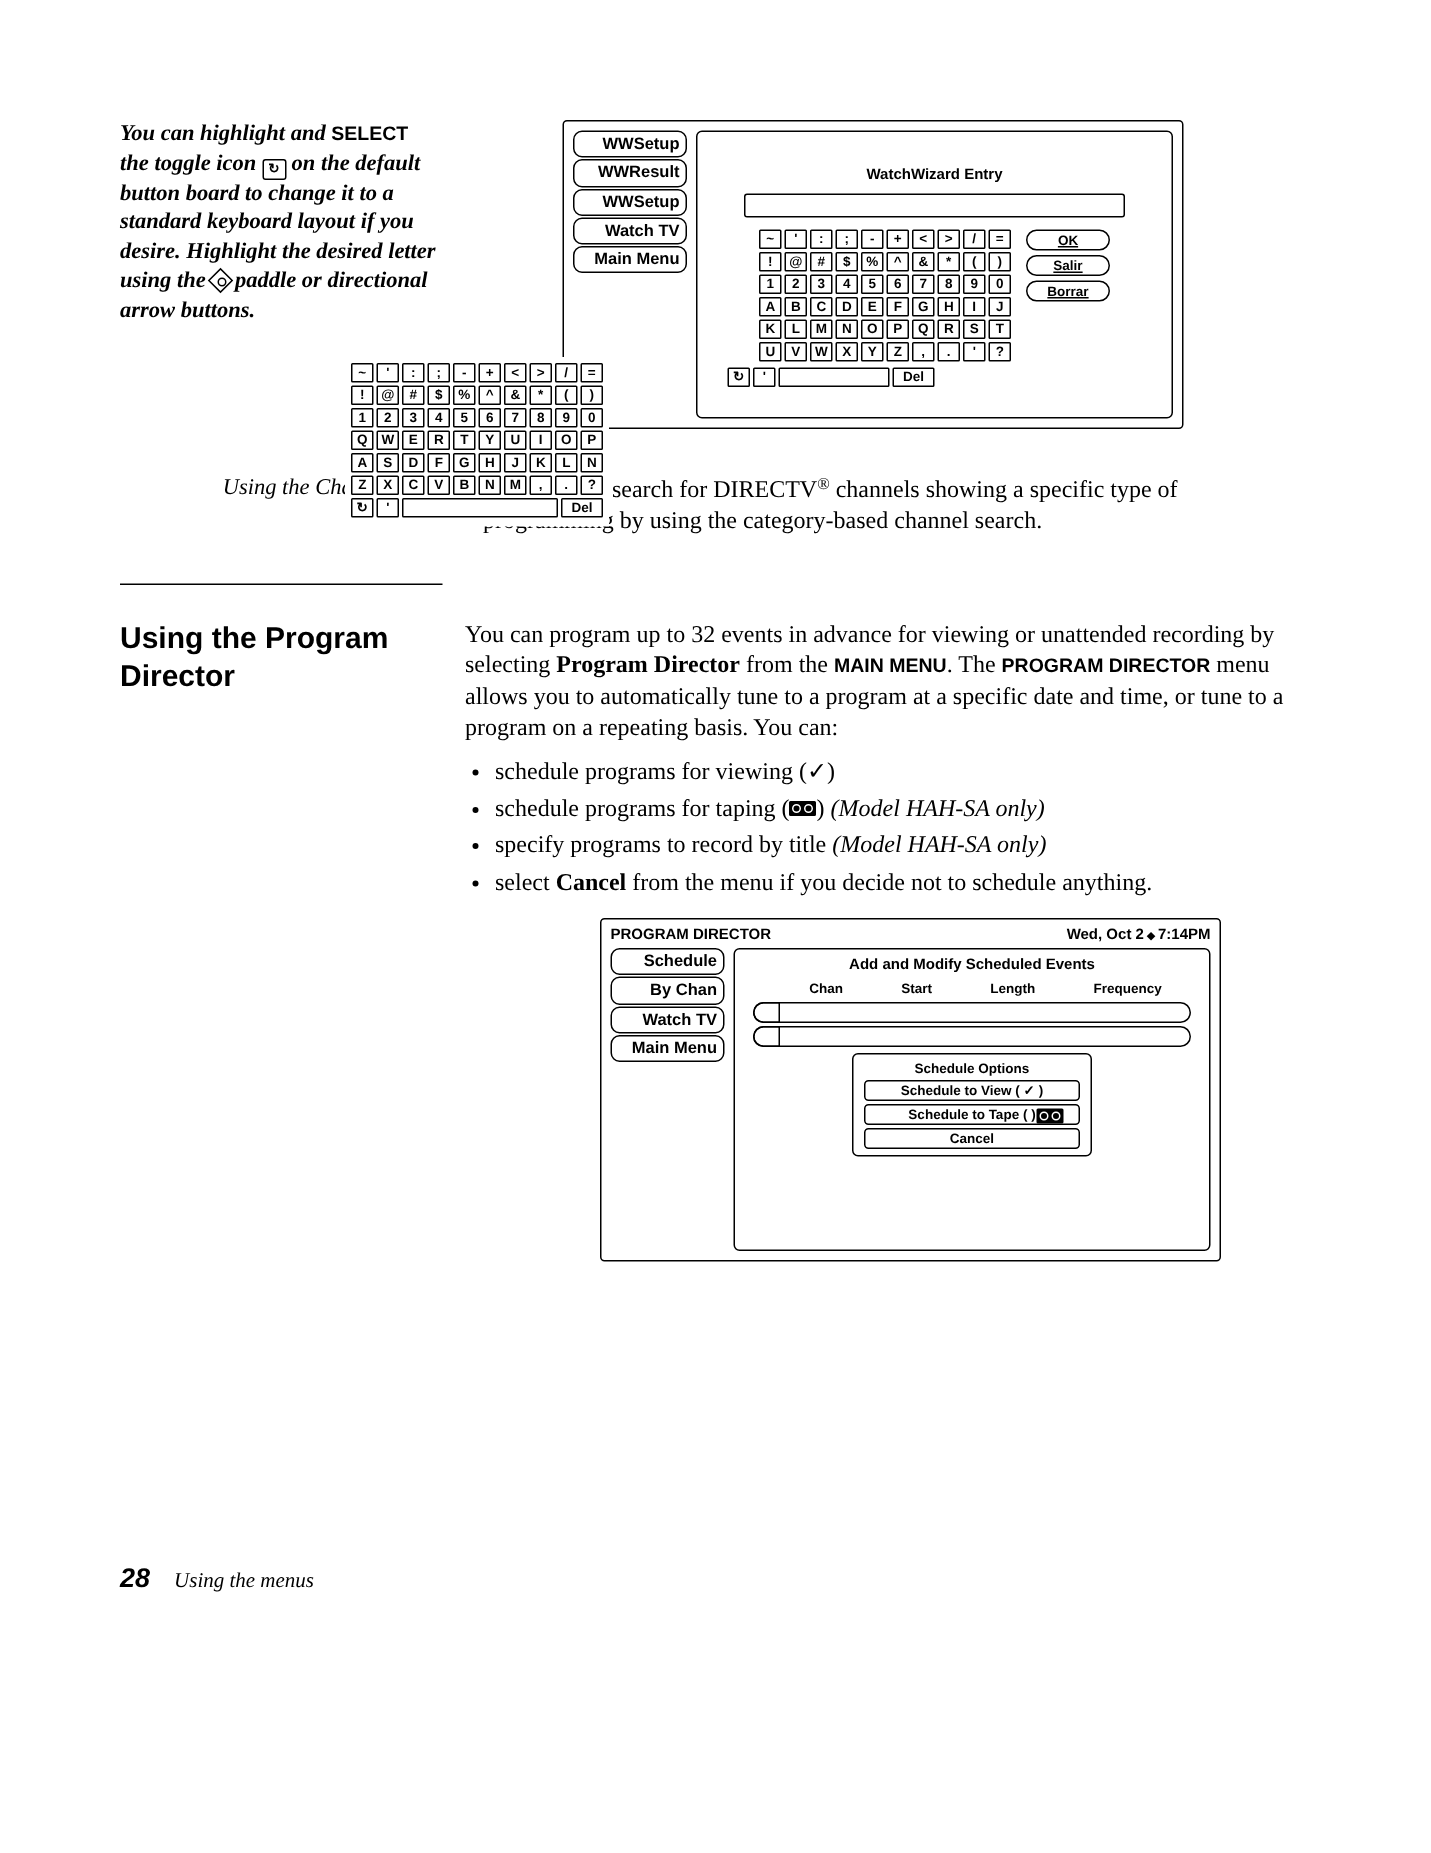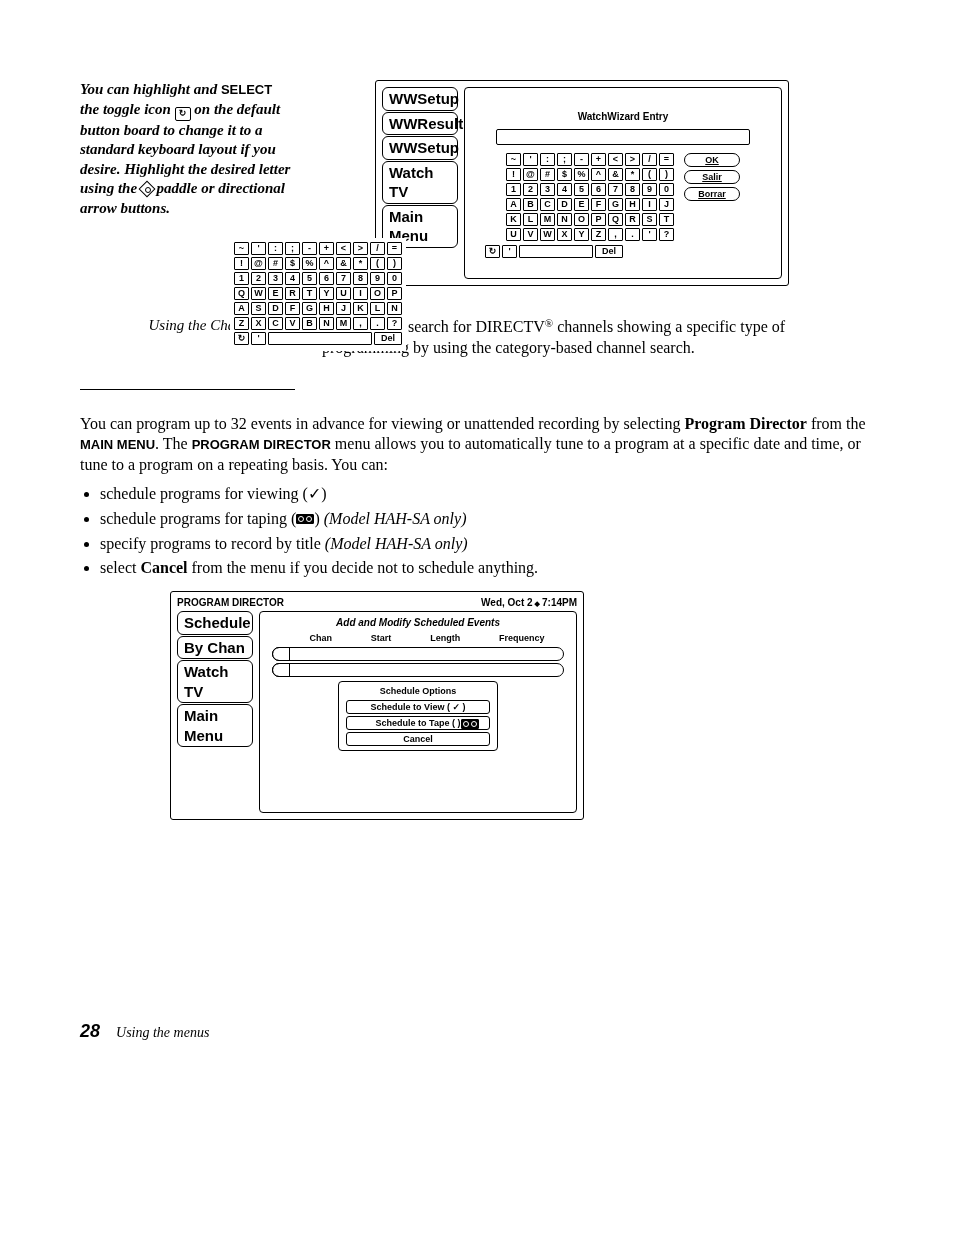--- a/index.html
+++ b/index.html
@@ -56,21 +56,21 @@
     width: 400px; font-family: Arial, Helvetica, sans-serif;
     position:relative; font-size:10px; font-weight:bold;
     background:#fff;
   }
   .screen-title-row { display:flex; justify-content:space-between; font-size:10px;}
   .screen-title-row .dot::before { content:"\25C6"; font-size:7px; padding:0 2px;}
   .screen-body { display:flex; margin-top:2px; gap:6px;}
   .tabs { display:flex; flex-direction:column; gap:1px;}
   .tab {
     border:1px solid #000; border-left:none; border-radius:0 8px 8px 0; width:64px;
-    padding:1px 4px 1px 6px; font-size:15px; position:relative;
+    padding:1px 4px 1px 6px; font-size:11px; position:relative;text-align:right;
   }
   .tab::before {
     content:""; position:absolute; left:-5px; top:-1px; bottom:-1px; width:8px;
     border:1px solid #000; border-right:none; border-radius: 8px 0 0 8px;
     transform: skewY(-20deg);
     display:none;
   }
   .tab { border-left:1px solid #000; border-radius:6px 6px 6px 6px;}
   .panel {
     flex:1; border:1px solid #000; border-radius:4px; padding:18px;
@@ -119,21 +119,21 @@
   
   .pd-screen {
     border:1.5px solid #000; border-radius:3px; width:400px;
     font-family: Arial, Helvetica, sans-serif; font-size:10px; font-weight:bold;
     padding:4px 6px 6px 6px; margin: 10px 0 0 90px;
   }
   .pd-panel {
     flex:1; border:1px solid #000; border-radius:4px; padding:4px 6px 6px 6px;
     min-height:190px; position:relative;
   }
-  .pd-panel-title { text-align:center; font-size:10px; margin-bottom:4px;font-style:italic;}
+  .pd-panel-title { text-align:center; font-size:10px; margin-bottom:4px;}
   .col-headers { display:flex; justify-content:space-around; font-size:9px; margin:0 6px 2px 24px;}
   .row-slot {
     border:1px solid #000; border-radius:8px; height:12px; margin:0 6px 2px 6px;
     position:relative;
   }
   .row-slot::before {
     content:""; position:absolute; left:-1px; top:-1px; width:16px; height:12px;
     border:1px solid #000; border-radius:8px 0 0 8px;
   }
   .popup {
@@ -351,20 +351,23 @@
   <div class="run-in">Using the Channels search</div>
   <div class="body-col">
     <span>You can also search for DIRECTV</span><span class="reg">®</span><span> channels showing a specific type of programming by using the category-based channel search.</span>
   </div>
 </div>
 
 <hr class="rule">
 <div class="clear"></div>
 
 <div class="section-row">
+  <div class="section-head">
+    <h2>Using the Program Director</h2>
+  </div>
   <div class="section-body">
     <span>You can program up to 32 events in advance for viewing or unattended recording by selecting </span><b>Program Director</b><span> from the </span><b><span class="sans" style="font-size:13px;">MAIN MENU</span></b><span>. The </span><b><span class="sans" style="font-size:13px;">PROGRAM DIRECTOR</span></b><span> menu allows you to automatically tune to a program at a specific date and time, or tune to a program on a repeating basis. You can:</span>
     <ul>
       <li><span>schedule programs for viewing (</span><span class="check">✓</span><span>)</span></li>
       <li><span>schedule programs for taping (</span><span class="tape-icon"></span><span>) </span><span class="italic">(Model HAH-SA only)</span></li>
       <li><span>specify programs to record by title </span><span class="italic">(Model HAH-SA only)</span></li>
       <li><span>select </span><b>Cancel</b><span> from the menu if you decide not to schedule anything.</span></li>
     </ul>
 
     

